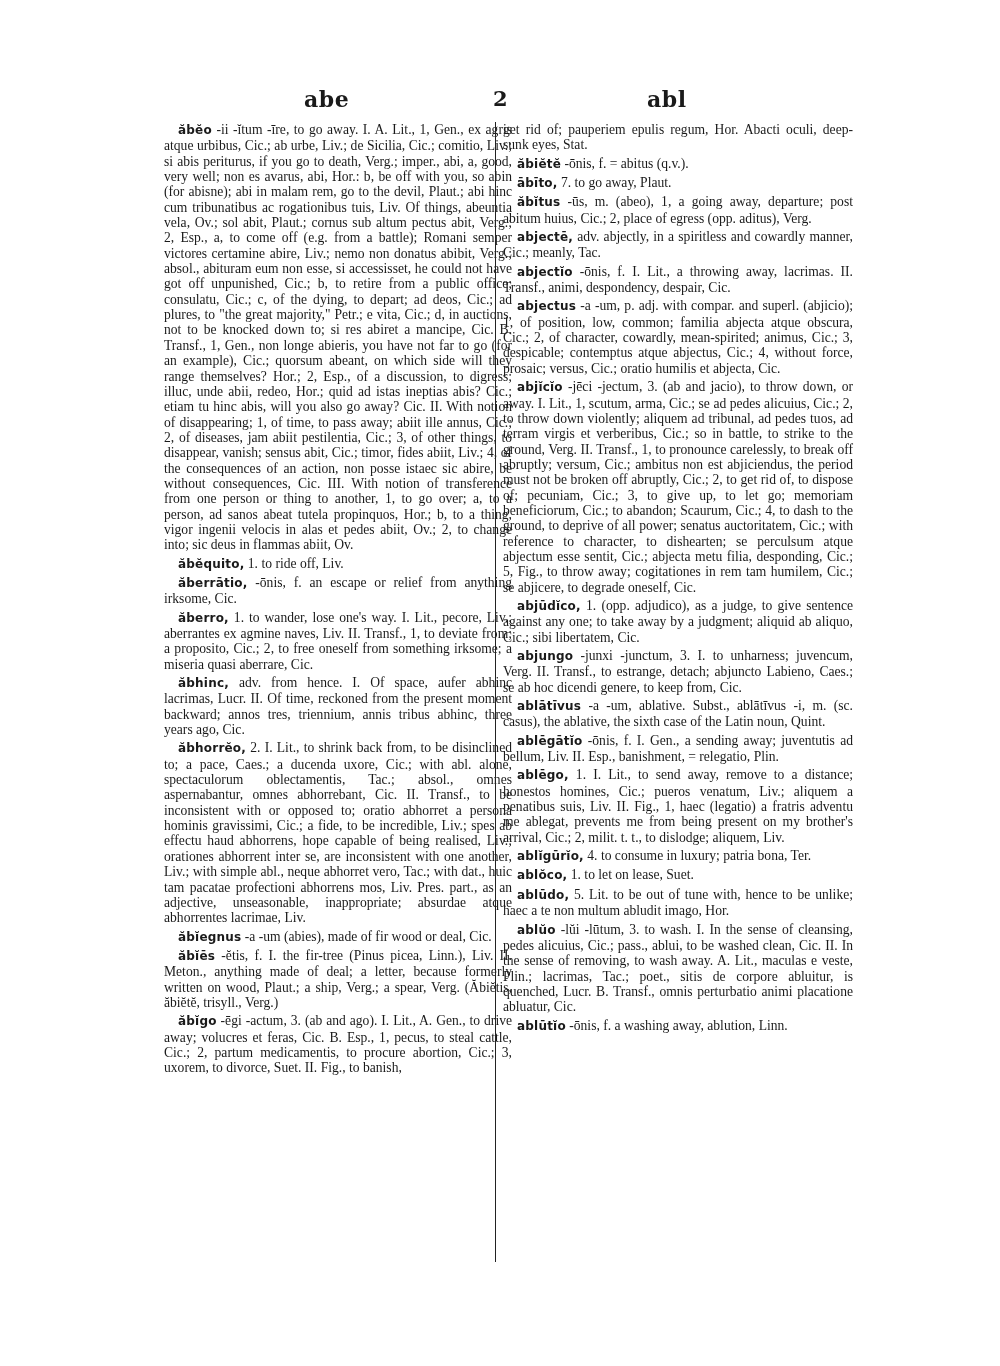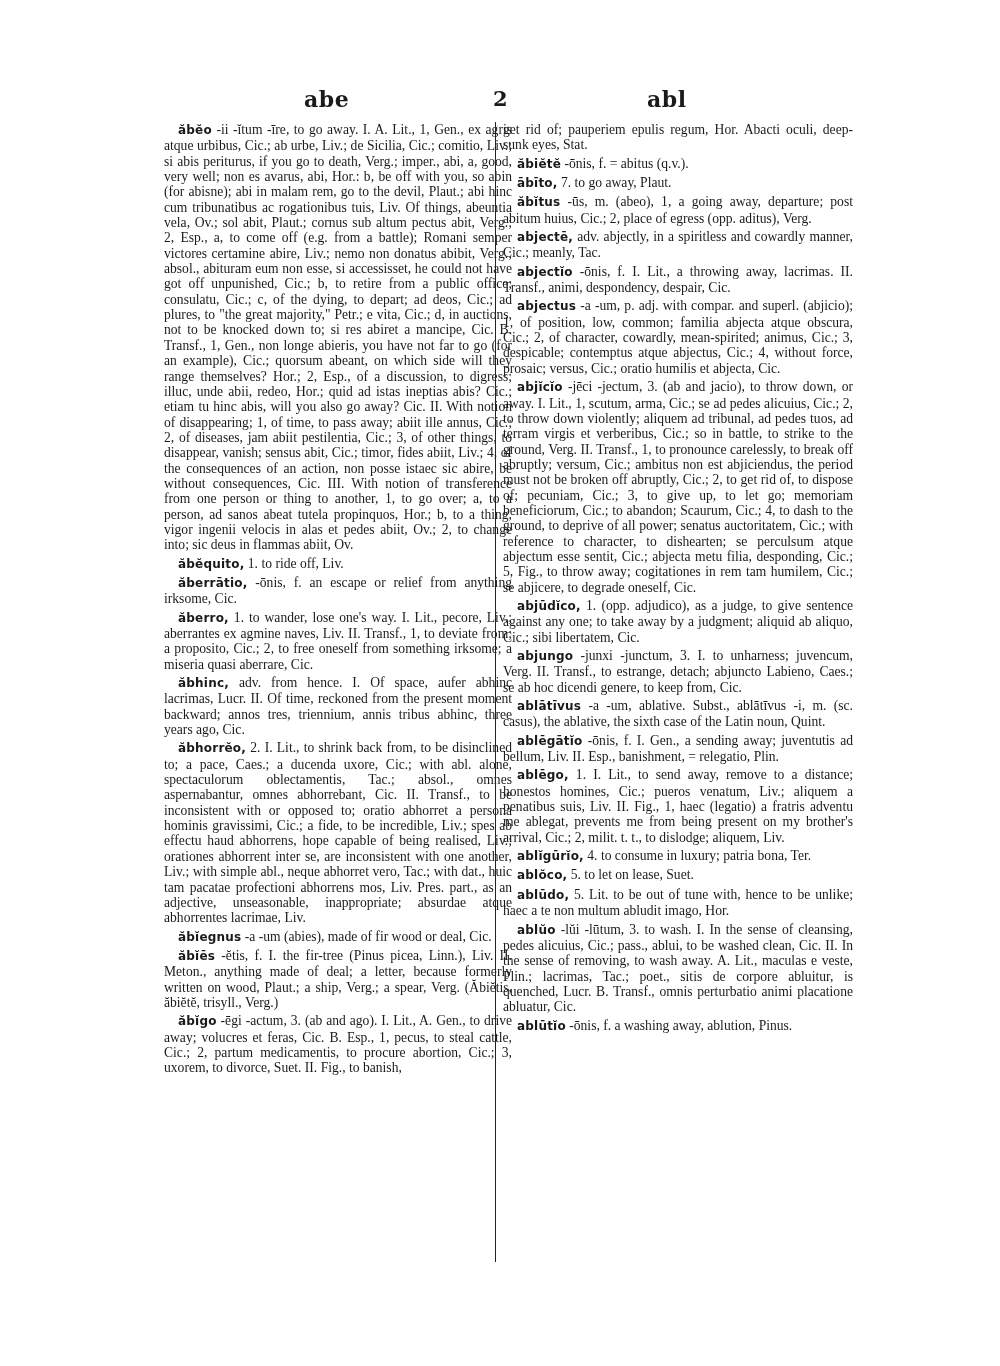--- a/index.html
+++ b/index.html
@@ -48,18 +48,18 @@
       <p class="entry"><span class="hw">abjectē,</span><span> adv. abjectly, in a spiritless and cowardly manner, Cic.; meanly, Tac.</span></p>
       <p class="entry"><span class="hw">abjectĭo</span><span> -ōnis, f. I. Lit., a throwing away, lacrimas. II. Transf., animi, despondency, despair, Cic.</span></p>
       <p class="entry"><span class="hw">abjectus</span><span> -a -um, p. adj. with compar. and superl. (abjicio); 1, of position, low, common; familia abjecta atque obscura, Cic.; 2, of character, cowardly, mean-spirited; animus, Cic.; 3, despicable; contemptus atque abjectus, Cic.; 4, without force, prosaic; versus, Cic.; oratio humilis et abjecta, Cic.</span></p>
       <p class="entry"><span class="hw">abjĭcĭo</span><span> -jēci -jectum, 3. (ab and jacio), to throw down, or away. I. Lit., 1, scutum, arma, Cic.; se ad pedes alicuius, Cic.; 2, to throw down violently; aliquem ad tribunal, ad pedes tuos, ad terram virgis et verberibus, Cic.; so in battle, to strike to the ground, Verg. II. Transf., 1, to pronounce carelessly, to break off abruptly; versum, Cic.; ambitus non est abjiciendus, the period must not be broken off abruptly, Cic.; 2, to get rid of, to dispose of; pecuniam, Cic.; 3, to give up, to let go; memoriam beneficiorum, Cic.; to abandon; Scaurum, Cic.; 4, to dash to the ground, to deprive of all power; senatus auctoritatem, Cic.; with reference to character, to dishearten; se perculsum atque abjectum esse sentit, Cic.; abjecta metu filia, desponding, Cic.; 5, Fig., to throw away; cogitationes in rem tam humilem, Cic.; se abjicere, to degrade oneself, Cic.</span></p>
       <p class="entry"><span class="hw">abjūdĭco,</span><span> 1. (opp. adjudico), as a judge, to give sentence against any one; to take away by a judgment; aliquid ab aliquo, Cic.; sibi libertatem, Cic.</span></p>
       <p class="entry"><span class="hw">abjungo</span><span> -junxi -junctum, 3. I. to unharness; juvencum, Verg. II. Transf., to estrange, detach; abjuncto Labieno, Caes.; se ab hoc dicendi genere, to keep from, Cic.</span></p>
       <p class="entry"><span class="hw">ablātīvus</span><span> -a -um, ablative. Subst., ablātīvus -i, m. (sc. casus), the ablative, the sixth case of the Latin noun, Quint.</span></p>
       <p class="entry"><span class="hw">ablēgātĭo</span><span> -ōnis, f. I. Gen., a sending away; juventutis ad bellum, Liv. II. Esp., banishment, = relegatio, Plin.</span></p>
       <p class="entry"><span class="hw">ablēgo,</span><span> 1. I. Lit., to send away, remove to a distance; honestos homines, Cic.; pueros venatum, Liv.; aliquem a penatibus suis, Liv. II. Fig., 1, haec (legatio) a fratris adventu me ablegat, prevents me from being present on my brother's arrival, Cic.; 2, milit. t. t., to dislodge; aliquem, Liv.</span></p>
       <p class="entry"><span class="hw">ablĭgūrĭo,</span><span> 4. to consume in luxury; patria bona, Ter.</span></p>
-      <p class="entry"><span class="hw">ablŏco,</span><span> 5. to let on lease, Suet.</span></p>
+      <p class="entry"><span class="hw">ablŏco,</span><span> 1. to let on lease, Suet.</span></p>
       <p class="entry"><span class="hw">ablūdo,</span><span> 5. Lit. to be out of tune with, hence to be unlike; haec a te non multum abludit imago, Hor.</span></p>
       <p class="entry"><span class="hw">ablŭo</span><span> -lŭi -lūtum, 3. to wash. I. In the sense of cleansing, pedes alicuius, Cic.; pass., ablui, to be washed clean, Cic. II. In the sense of removing, to wash away. A. Lit., maculas e veste, Plin.; lacrimas, Tac.; poet., sitis de corpore abluitur, is quenched, Lucr. B. Transf., omnis perturbatio animi placatione abluatur, Cic.</span></p>
-      <p class="entry"><span class="hw">ablūtĭo</span><span> -ōnis, f. a washing away, ablution, Pinus.</span></p>
+      <p class="entry"><span class="hw">ablūtĭo</span><span> -ōnis, f. a washing away, ablution, Linn.</span></p>
     </div>
 </div>
 
 </body></html>

